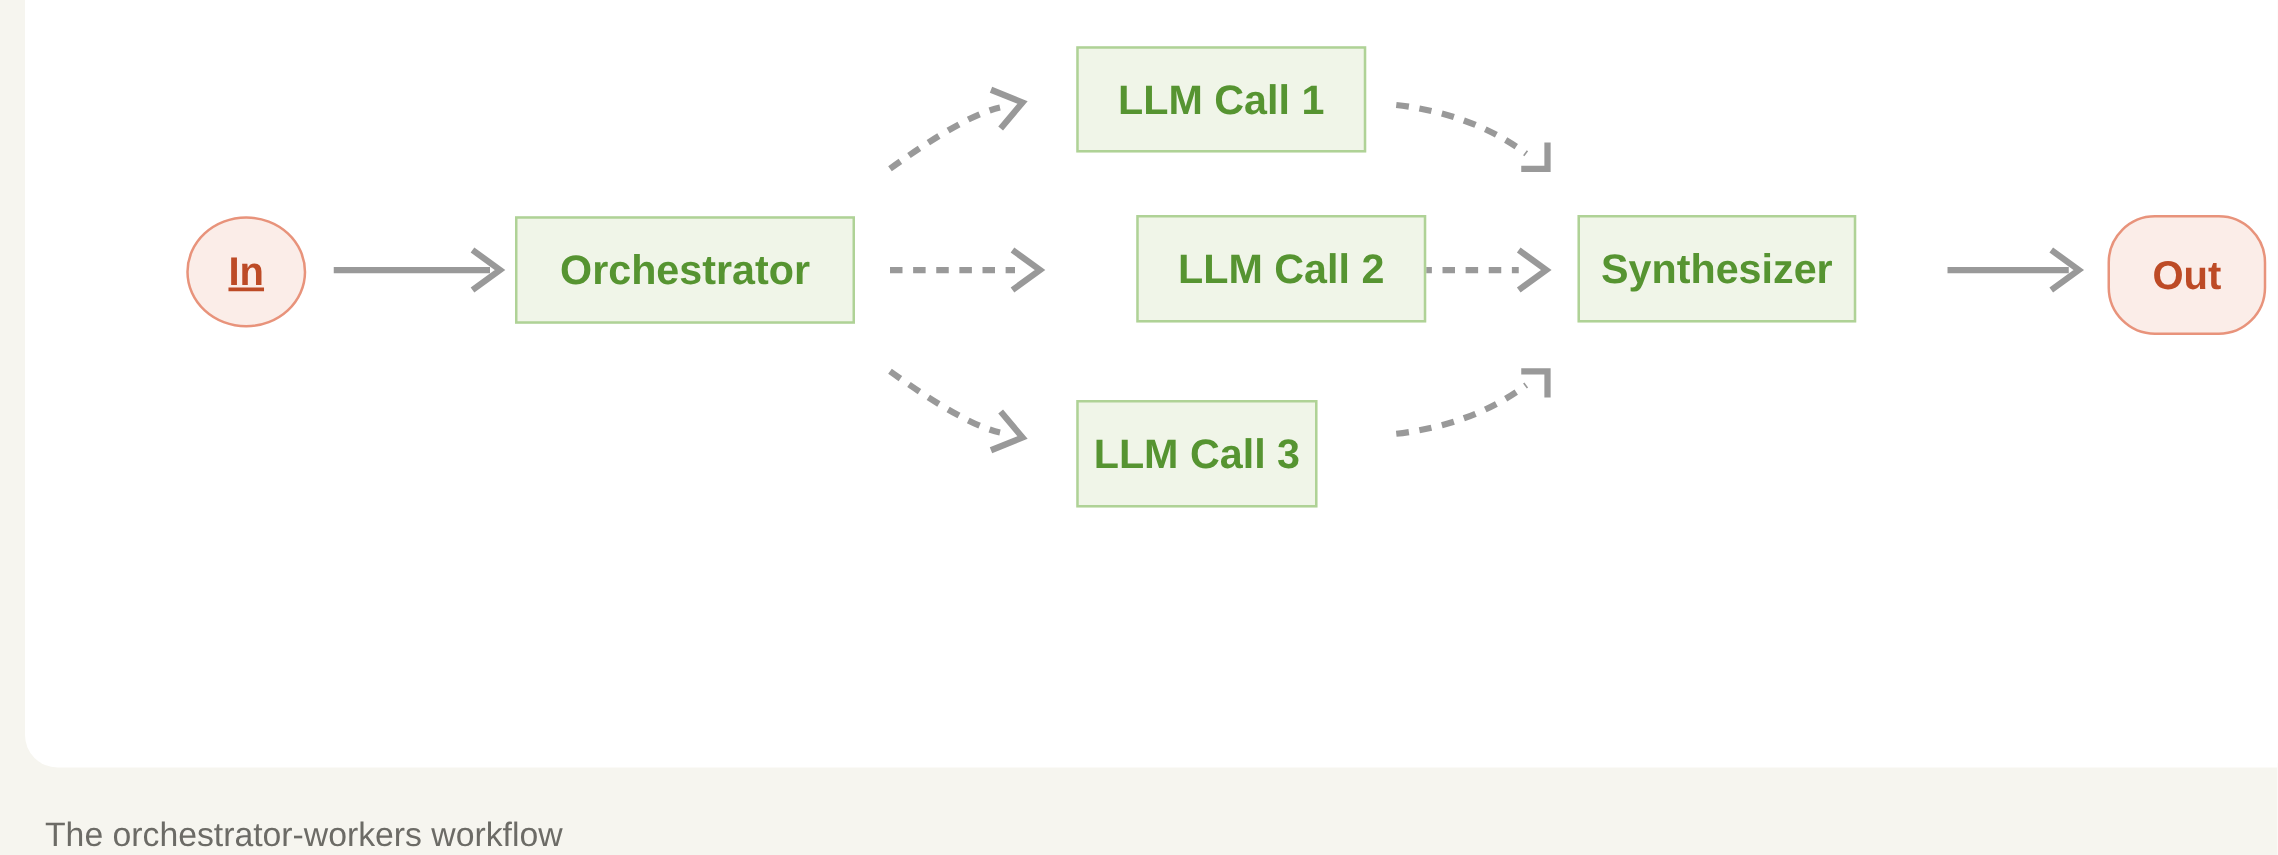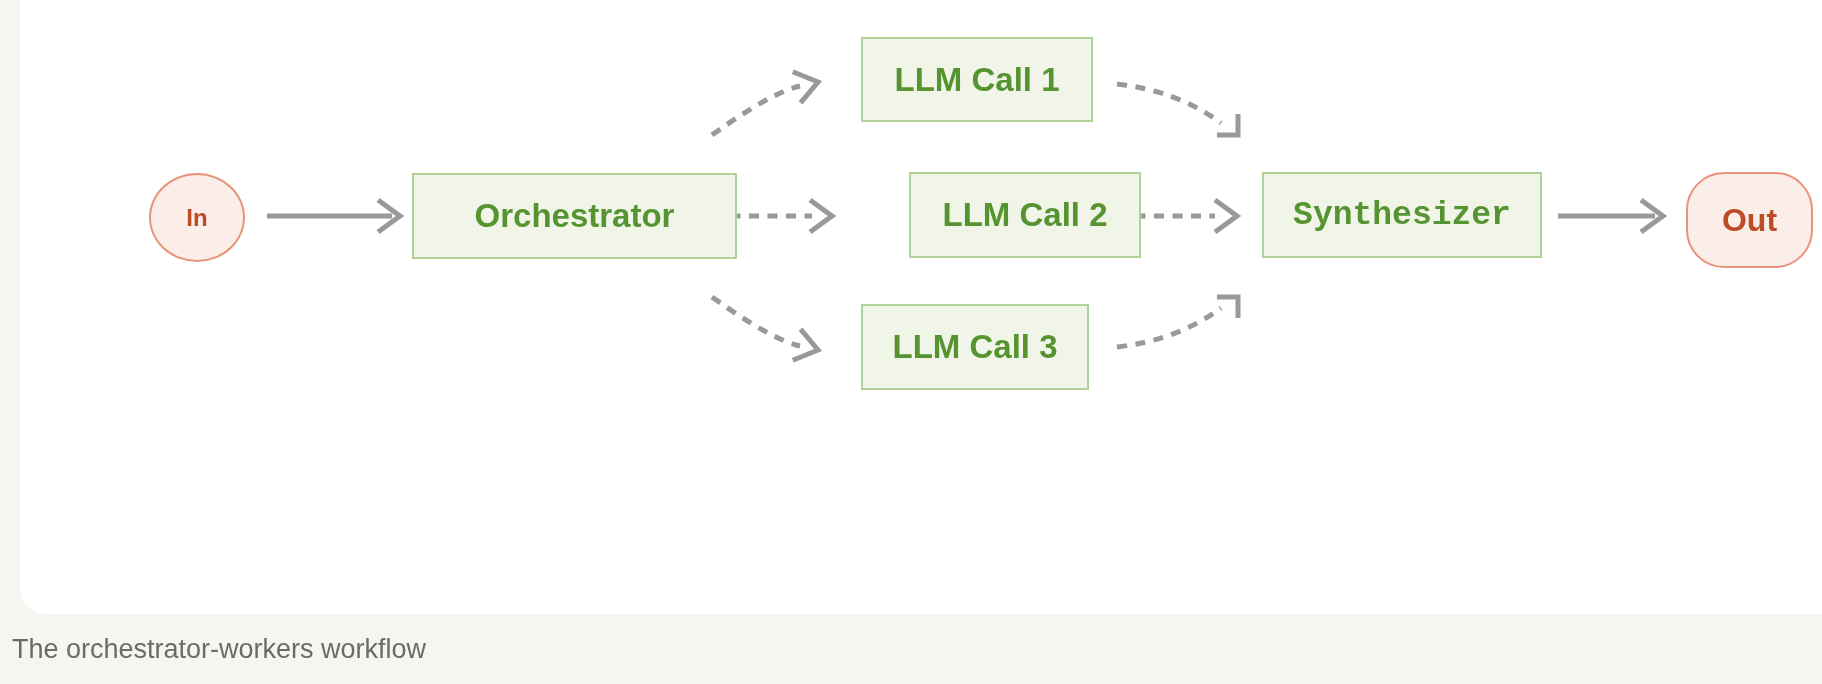--- a/index.html
+++ b/index.html
@@ -43,31 +43,31 @@
   .node.green{
     background:var(--green-fill);
     border-color:var(--green-border);
     color:var(--green-text);
   }
   .node.pink{
     background:var(--pink-fill);
     border-color:var(--pink-border);
     color:var(--pink-text);
   }
-  .node-in{left:149px; top:173px; width:96px; height:89px; border-radius:50%; font-size:24px;}
-  .node-orchestrator{left:412px; top:173px; width:325px; height:86px;}
+  .node-in{left:149px; top:173px; width:96px; height:89px; border-radius:50%; font-size:32px;text-decoration:underline;}
+  .node-orchestrator{left:412px; top:173px; width:272px; height:86px;}
   .node-llm1{left:861px; top:37px;  width:232px; height:85px;}
   .node-llm2{left:861px; top:172px; width:232px; height:86px;margin-left:48px;}
-  .node-llm3{left:861px; top:304px; width:228px; height:86px;}
-  .node-synthesizer{left:1262px; top:172px; width:280px; height:86px;font-family:Liberation Mono, monospace;}
+  .node-llm3{left:861px; top:320px; width:193px; height:86px;}
+  .node-synthesizer{left:1262px; top:172px; width:223px; height:86px;}
   .node-out{left:1686px; top:172px; width:127px; height:96px; border-radius:38px; font-size:32px;}
   .caption{
     position:absolute; left:0; top:614px; right:0; height:70px;
-    display:flex; align-items:center;
-    padding-left:12px;
+    display:flex; align-items:flex-end;
+    padding-left:36px;
     font-size:27px;
     color:var(--caption-text);
   }
   .edge{stroke:var(--arrow-gray); stroke-width:5; fill:none;}
   .edge.dashed{stroke-dasharray:10 8.5;}
   .head{stroke:var(--arrow-gray); stroke-width:5; fill:none; stroke-linejoin:miter;}
 </style>
 </head>
 <body>
 

